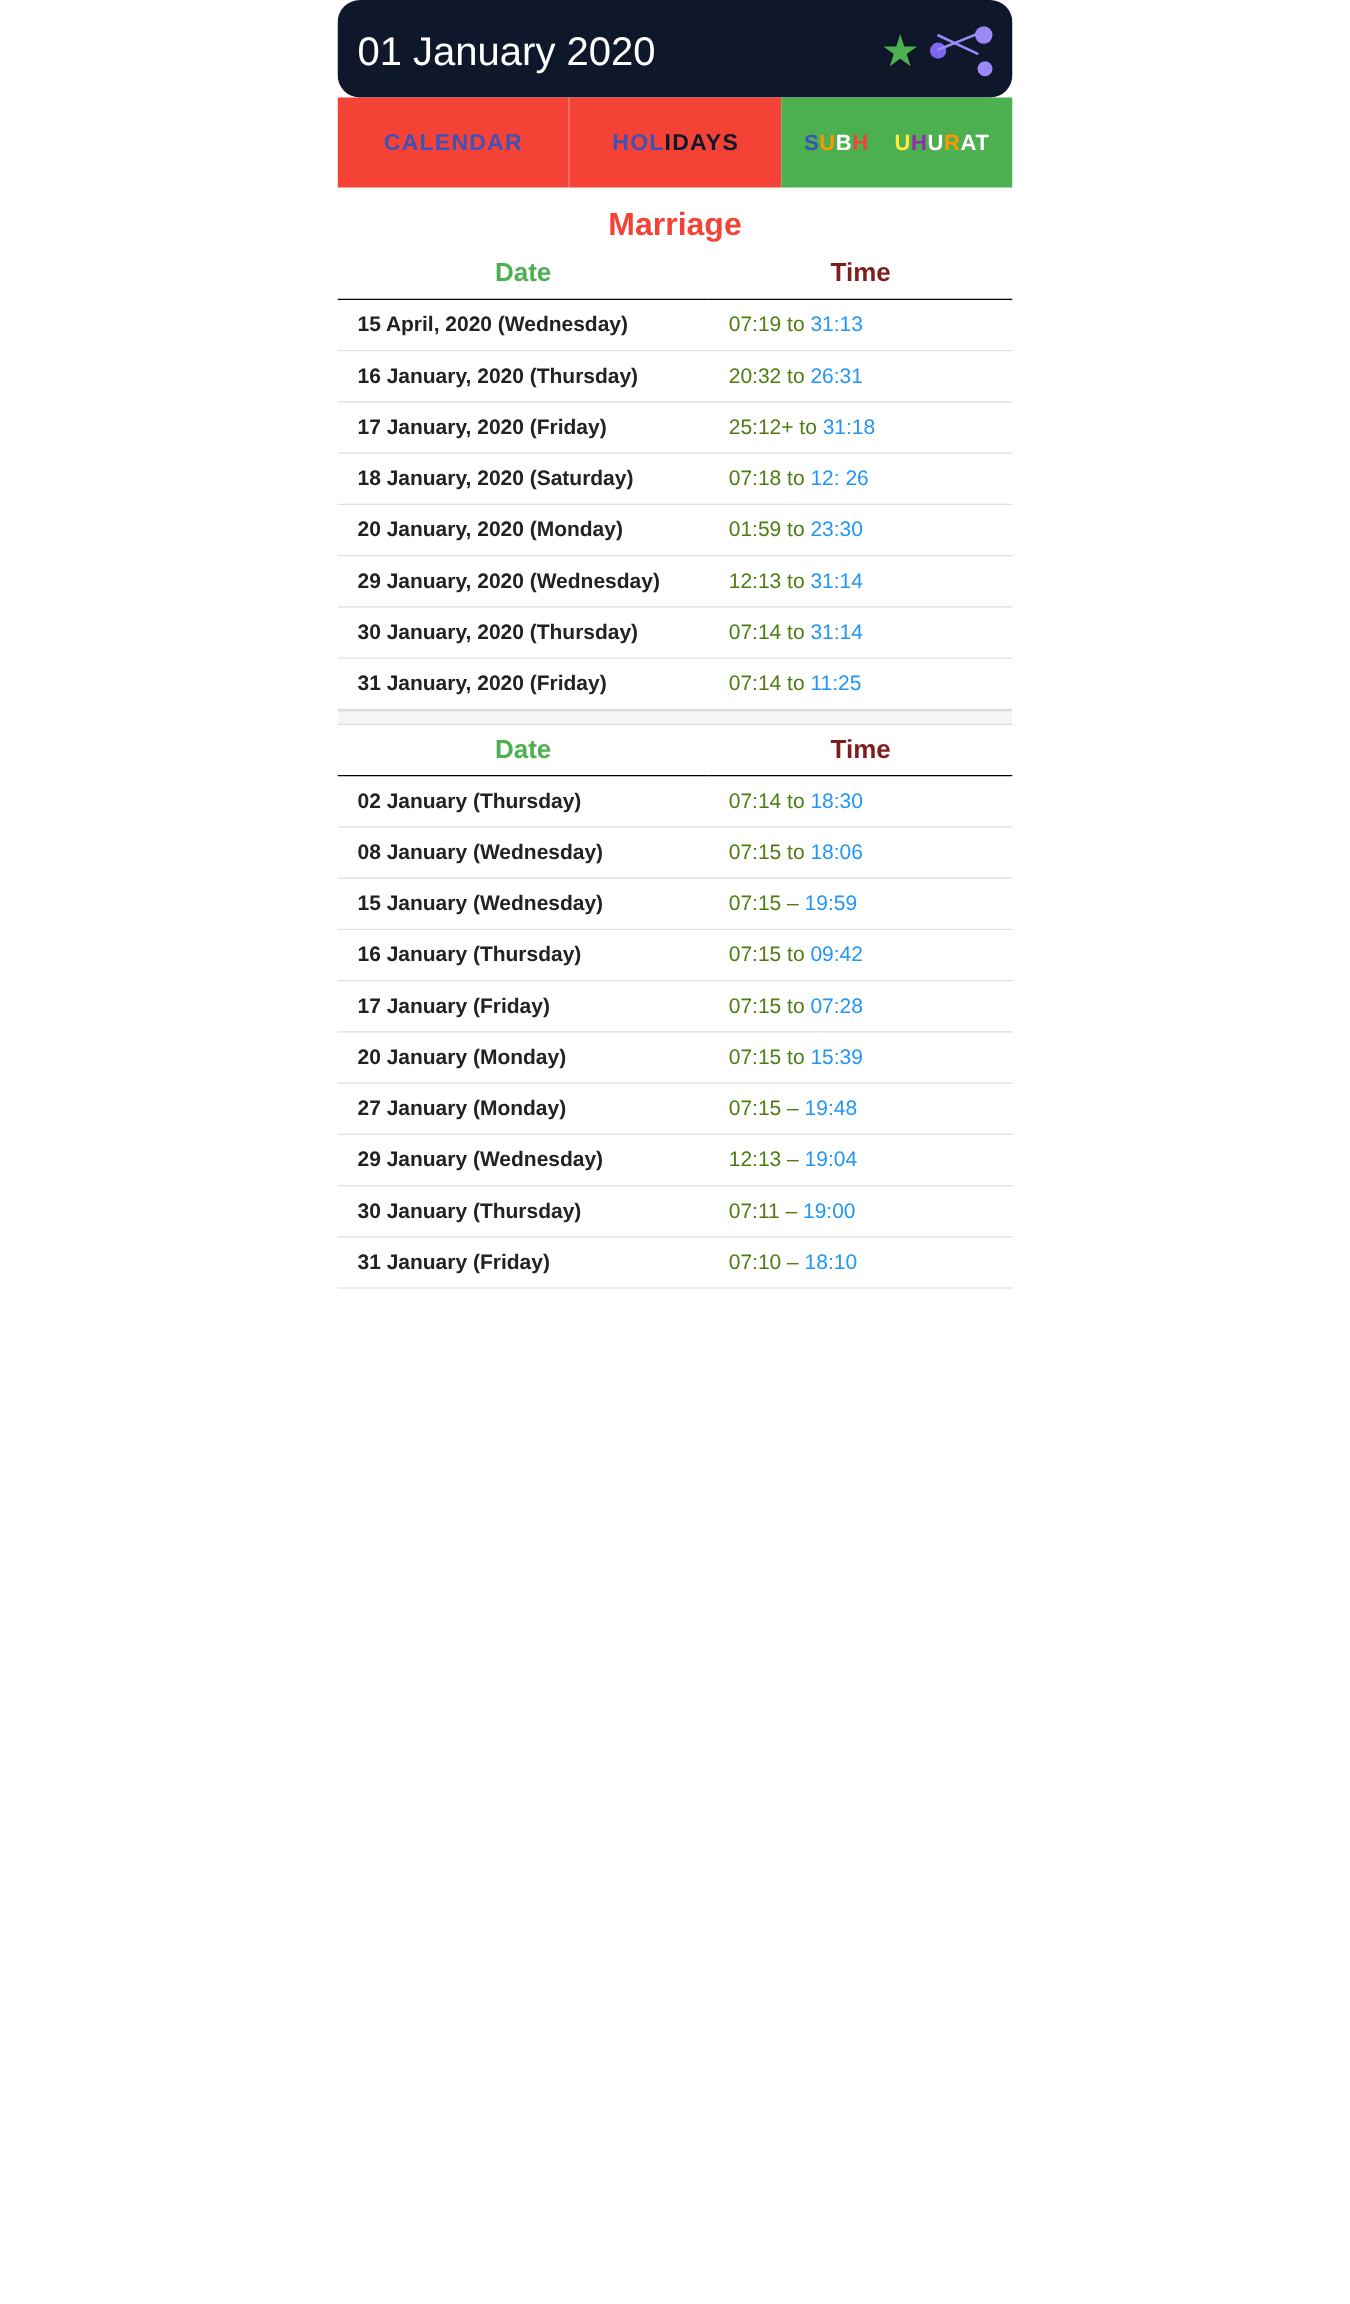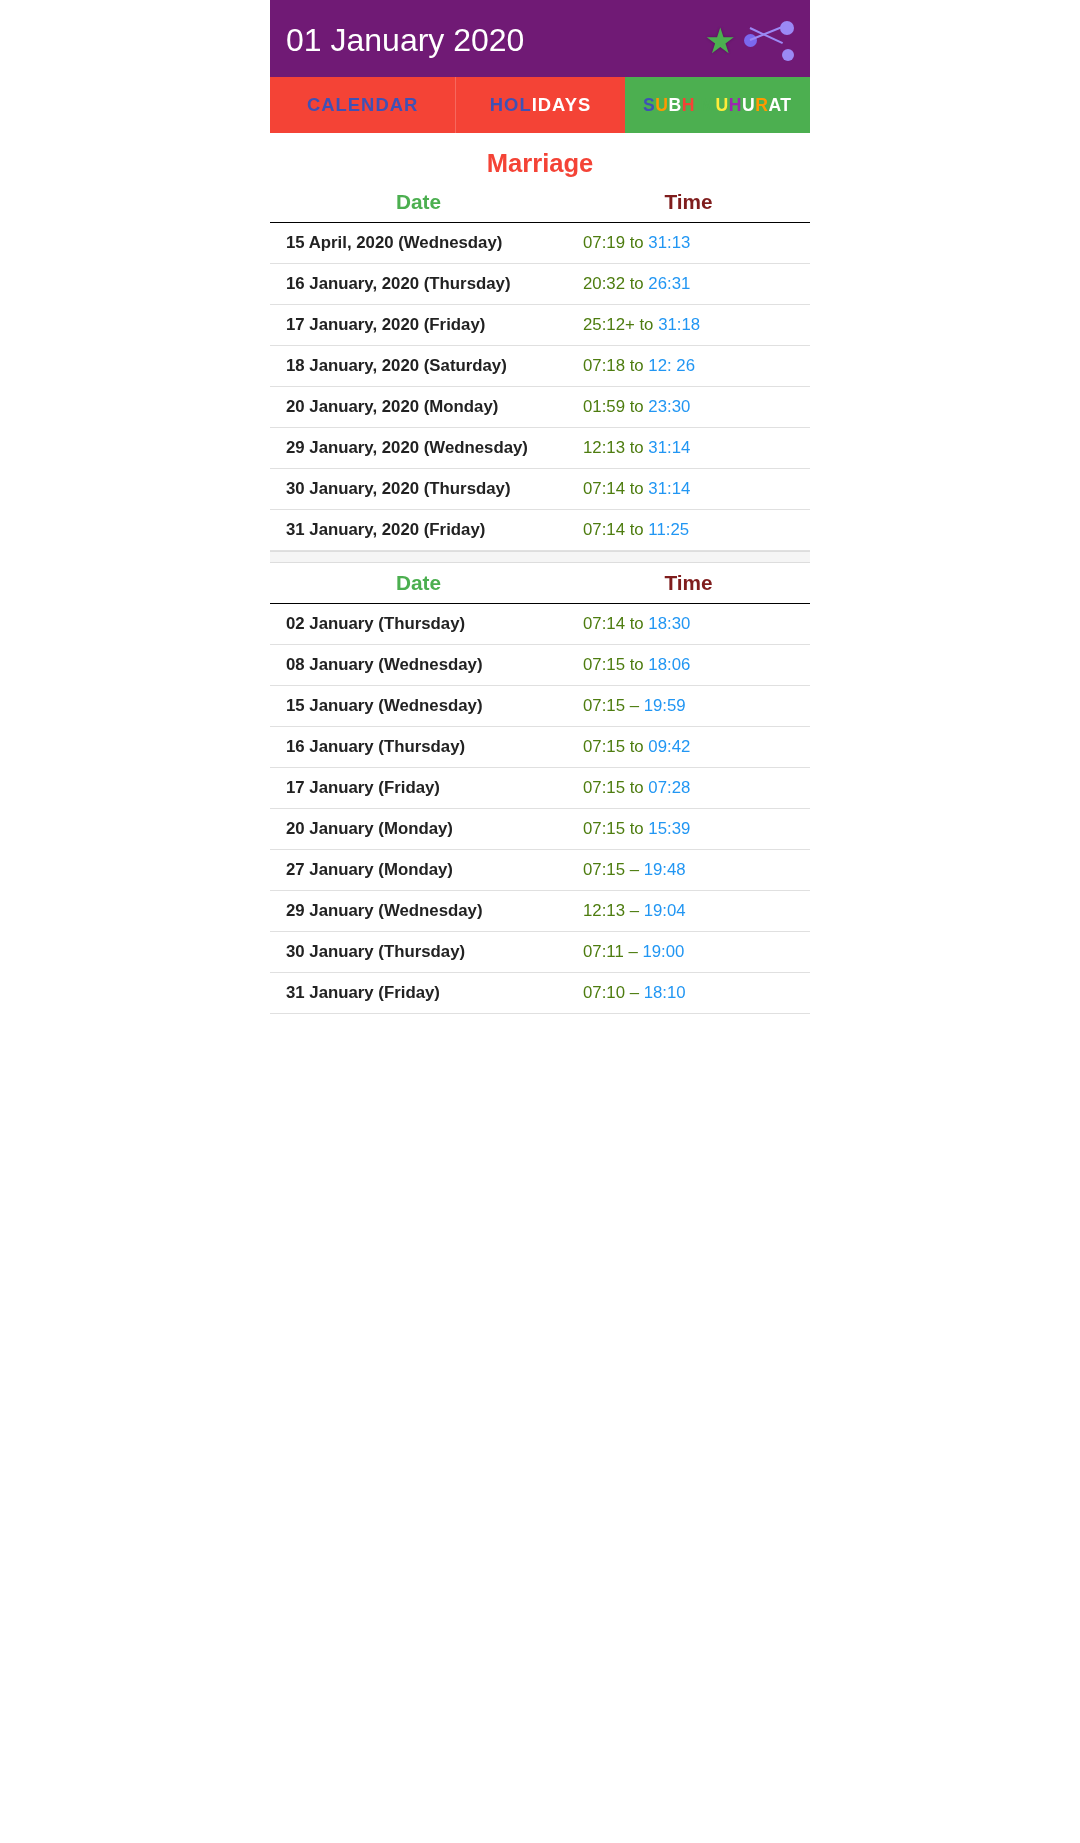--- a/index.html
+++ b/index.html
@@ -11,25 +11,26 @@
 
     body {
       font-family: 'Arial', sans-serif;
       max-width: 540px;
       margin: 0 auto;
       background: #fff;
     }
 
     
     .header {
-      background-color: #701a75;
+      background-color: #0f172a;
       padding: 20px 16px 16px 16px;
       display: flex;
       align-items: center;
       justify-content: space-between;
+      border-radius: 18px;
     }
 
     .header-title {
       color: white;
       font-size: 2rem;
       font-weight: 400;
     }
 
     .header-icons {
       display: flex;
@@ -78,21 +79,21 @@
     .share-line-2 {
       width: 36px;
       top: 18px;
       left: 6px;
       transform: rotate(-22deg);
     }
 
     
     .tab-bar {
       display: flex;
-      height: 56px;
+      height: 72px;
     }
 
     .tab-calendar {
       flex: 1.1;
       background-color: #f44336;
       display: flex;
       align-items: center;
       justify-content: center;
       cursor: pointer;
     }
@@ -127,21 +128,21 @@
       font-size: 1.15rem;
       font-weight: bold;
       letter-spacing: 1px;
     }
 
     .tab-label-holidays .hol {
       color: #3F51B5;
     }
 
     .tab-label-holidays .idays {
-      color: #ffffff;
+      color: #0f172a;
       text-align: center;
     }
 
     .tab-label-subh {
       font-size: 1.1rem;
       font-weight: bold;
       letter-spacing: 0.5px;
     }
 
     

